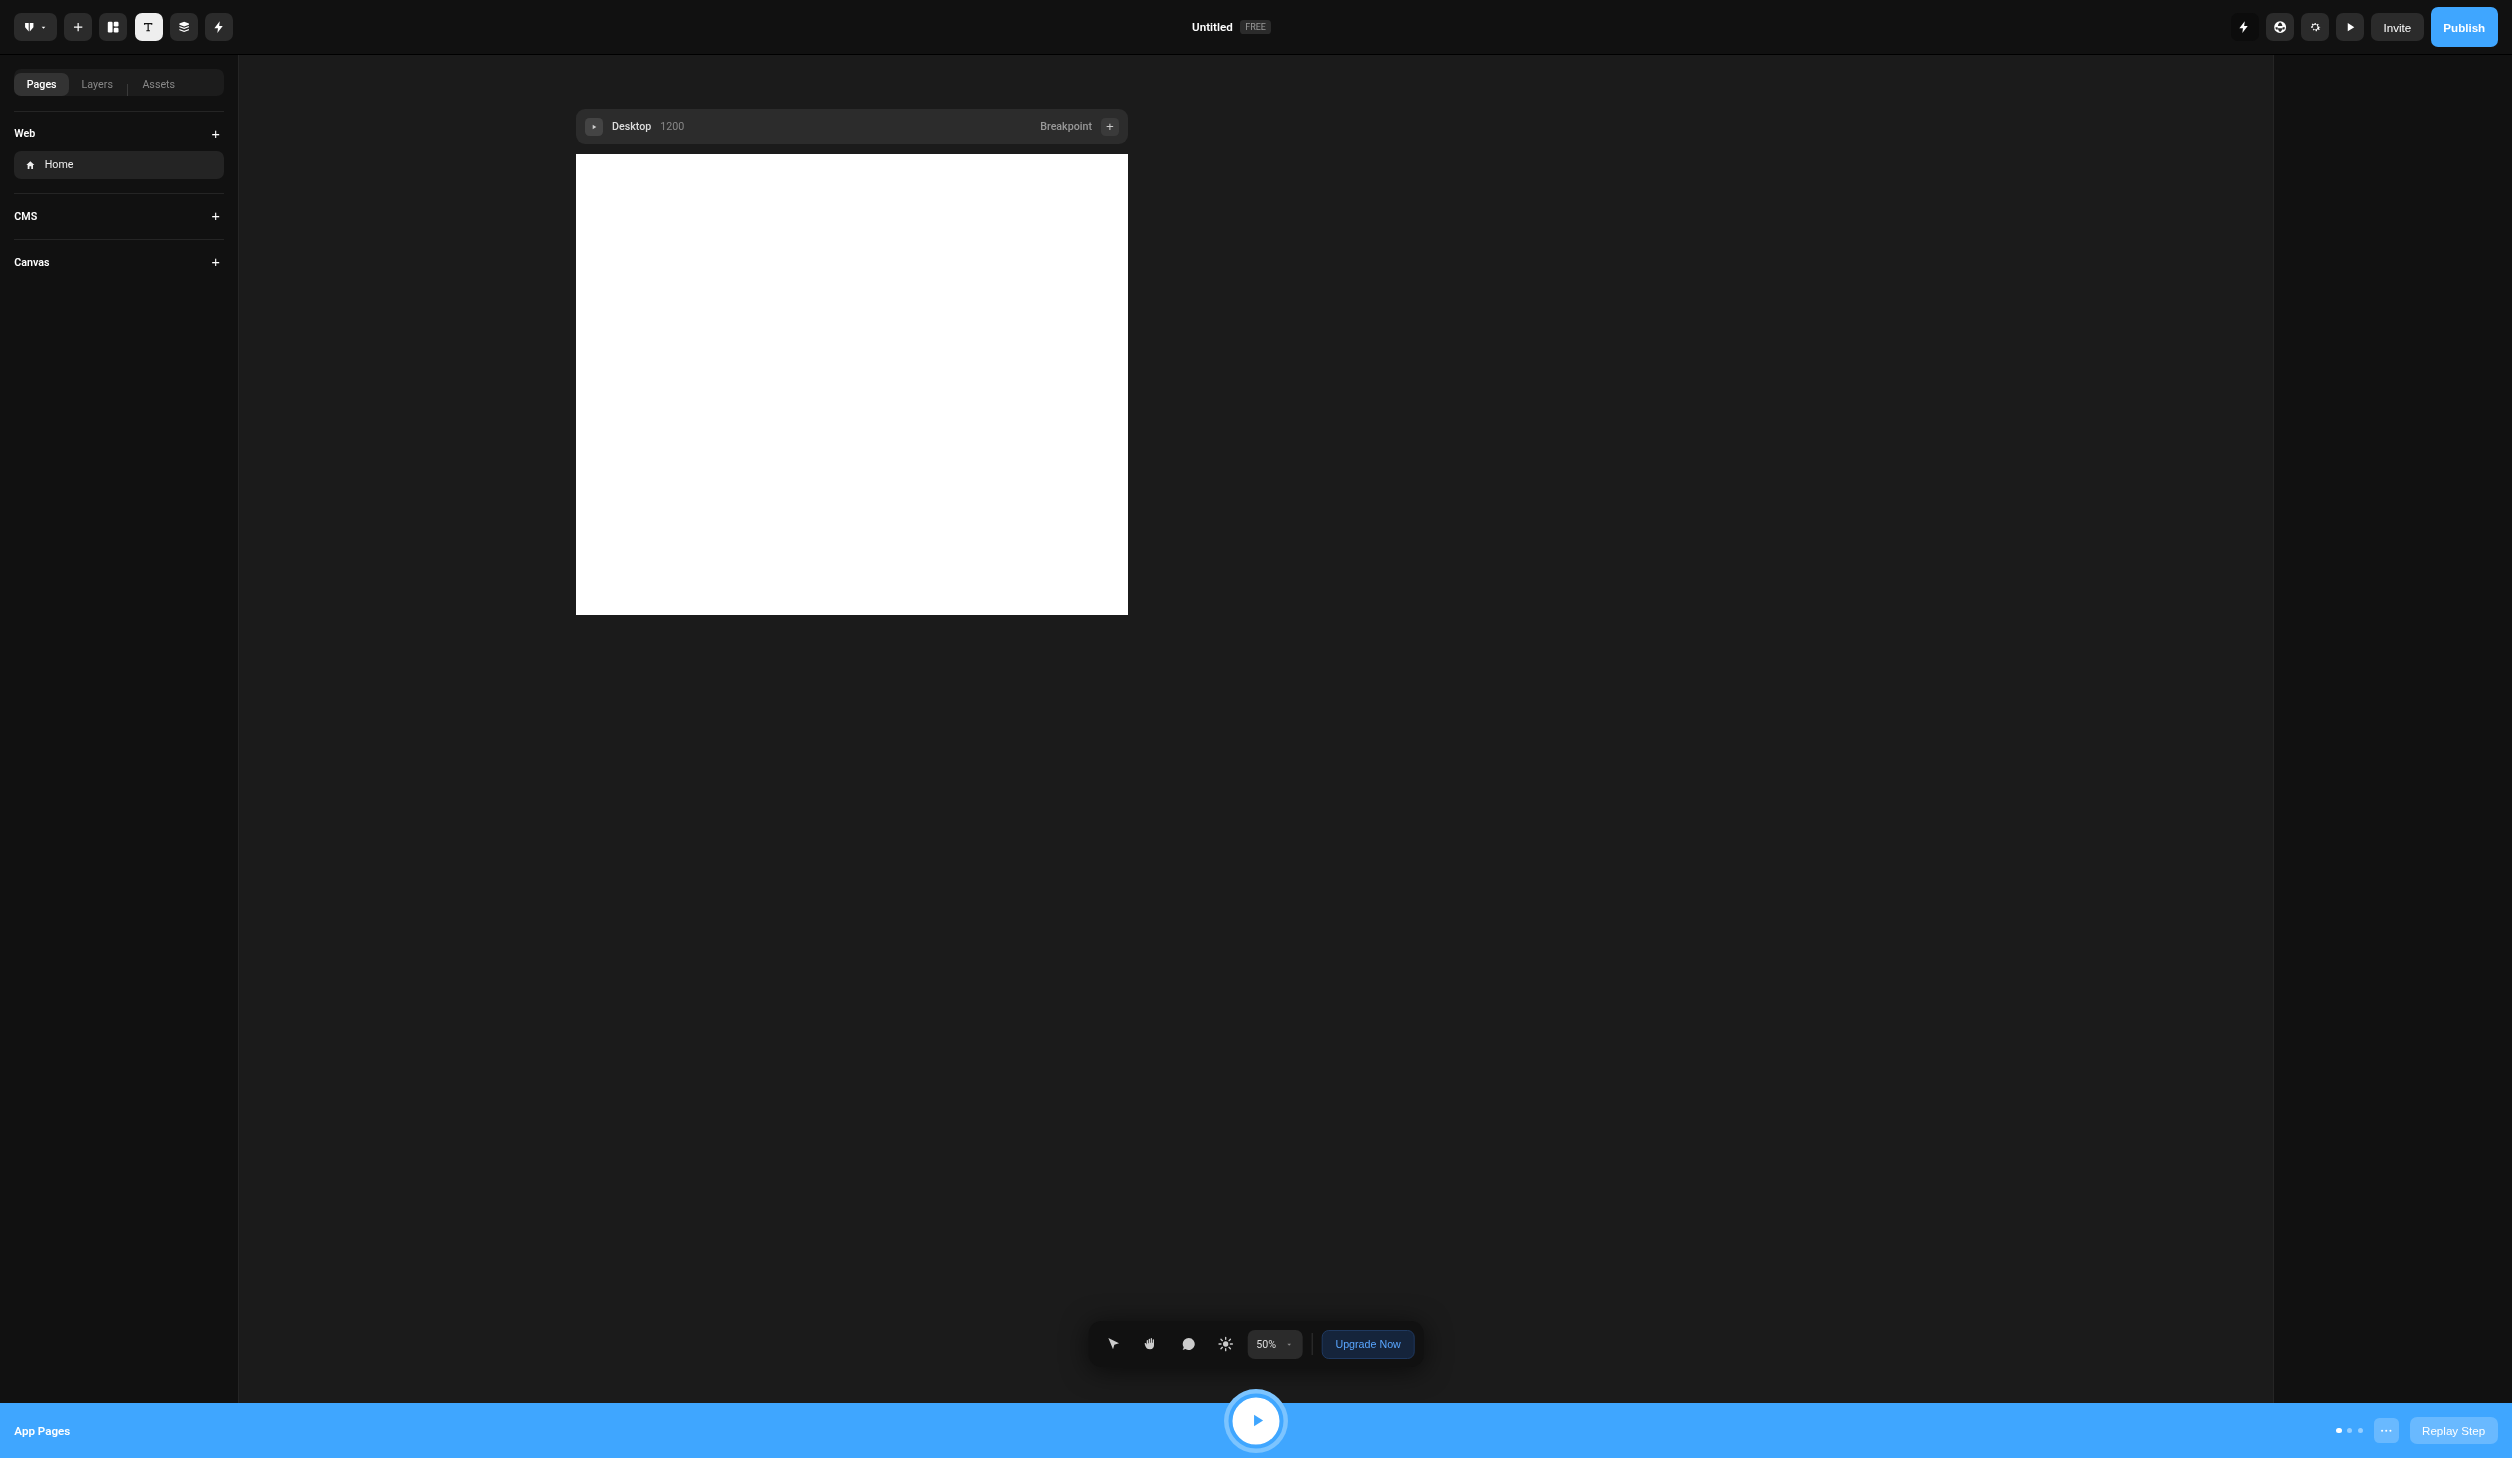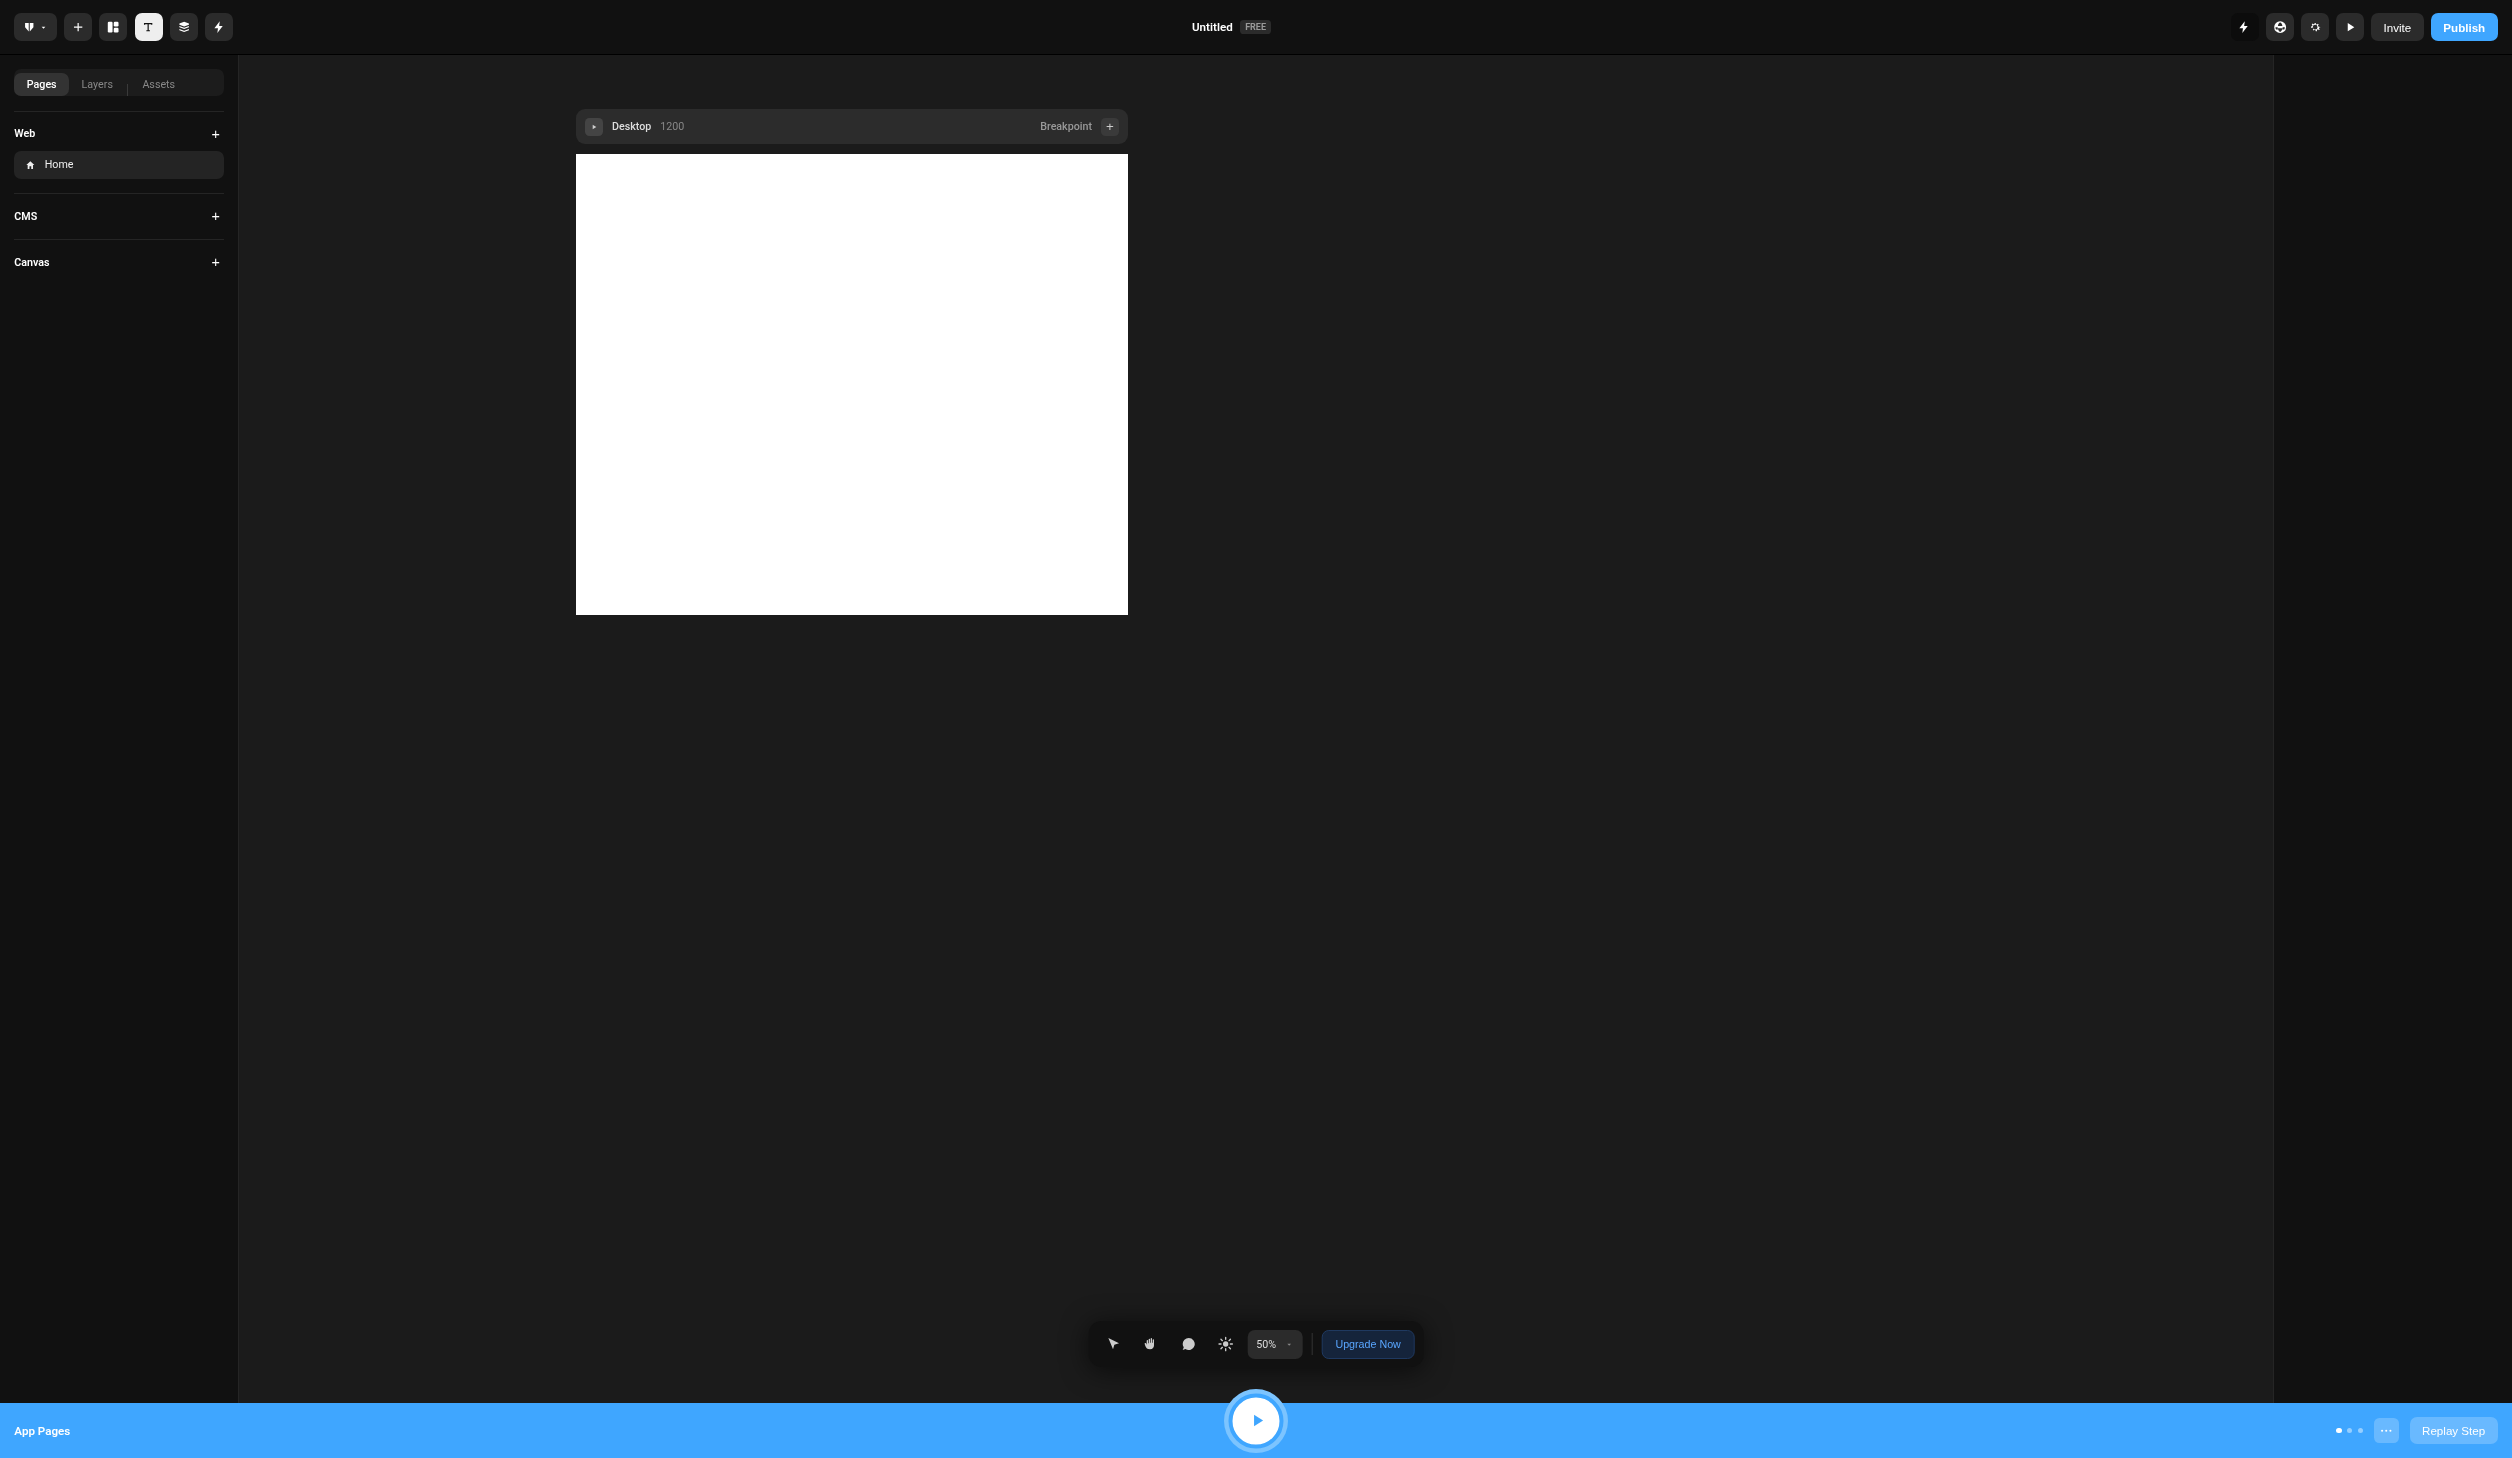--- a/index.html
+++ b/index.html
@@ -11,23 +11,23 @@
 .tb-left, .tb-right { display: flex; align-items: center; gap: 7.1px; }
 .tb-center { flex: 1; display: flex; align-items: center; justify-content: center; gap: 7.1px; }
 .tb-btn { width: 28px; height: 28px; background: #2b2b2b; border: none; border-radius: 7.1px; display: flex; align-items: center; justify-content: center; color: #fff; cursor: pointer; }
 .tb-btn svg { width: 14.3px; height: 14.3px; fill: #fff; }
 .tb-btn.darker { background: #0c0c0c; }
 .tb-btn.active { background: #eee; color: #111; }
 .tb-btn.active svg { fill: #111; }
 .tb-menu { width: 43px; height: 28px; background: #2b2b2b; border: none; border-radius: 7.1px; display: flex; align-items: center; justify-content: center; gap: 3.6px; cursor: pointer; }
 .tb-menu svg { fill: #fff; }
 .title { color: #fff; font-size: 11.6px; font-weight: 600; }
-.badge-free { font-size: 9px; color: #999; background: #2b2b2b; padding: 1.8px 5.4px; border-radius: 3.6px; font-weight: 700; }
+.badge-free { font-size: 9px; color: #999; background: #2b2b2b; padding: 1.8px 5.4px; border-radius: 3.6px; font-weight: 400; }
 .invite-btn { height: 28px; padding: 0 12.5px; background: #2b2b2b; border: none; border-radius: 7.1px; color: #fff; font-size: 11.6px; font-weight: 500; cursor: pointer; }
-.publish-btn { height: 28px; padding: 0 12.5px; background: #3fa6ff; border: none; border-radius: 7.1px; color: #fff; font-size: 11.6px; font-weight: 600; cursor: pointer; }
+.publish-btn { height: 40px; padding: 0 12.5px; background: #3fa6ff; border: none; border-radius: 7.1px; color: #fff; font-size: 11.6px; font-weight: 600; cursor: pointer; }
 
 
 .main { flex: 1; display: flex; min-height: 0; background: #111; }
 
 
 .sidebar { width: 239px; background: #111; border-right: 0.9px solid #252525; display: flex; flex-direction: column; padding: 14.3px; gap: 0; }
 .tabs { display: flex; background: #1c1c1c; border-radius: 7.1px; padding: 0; height: 27px; align-items: flex-end; }
 .tab { flex: 0 0 auto; padding: 5.4px 12.5px; border-radius: 7.1px; font-size: 10.7px; color: #888; cursor: pointer; display: flex; align-items: center; }
 .tab.active { background: #333; color: #fff; font-weight: 500; }
 .tab-sep { width: 0.9px; height: 12.5px; background: #3a3a3a; margin: 0 1.8px; }

